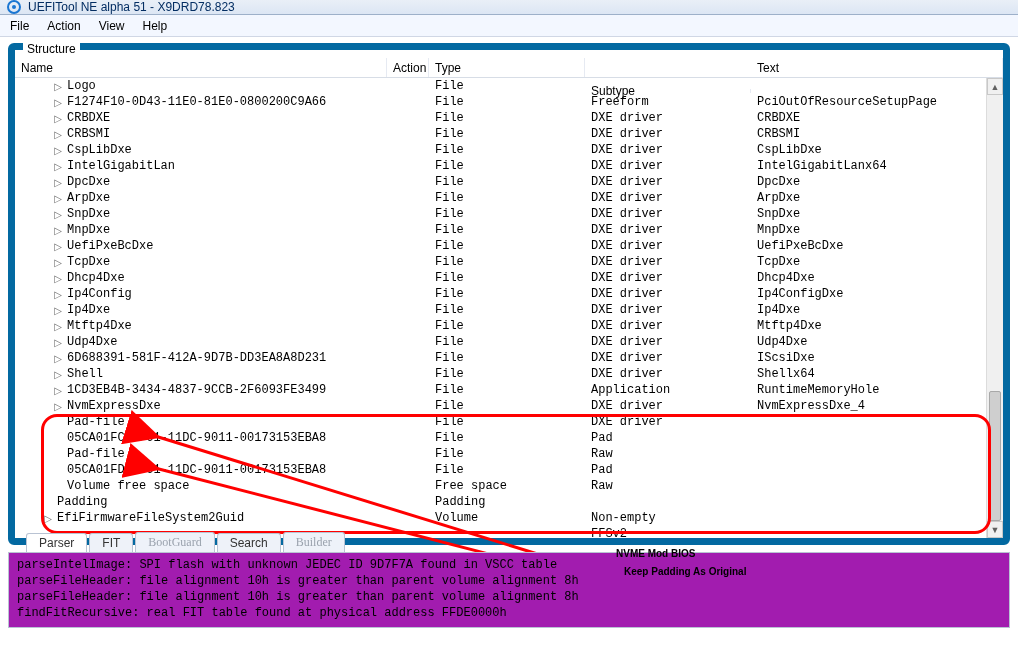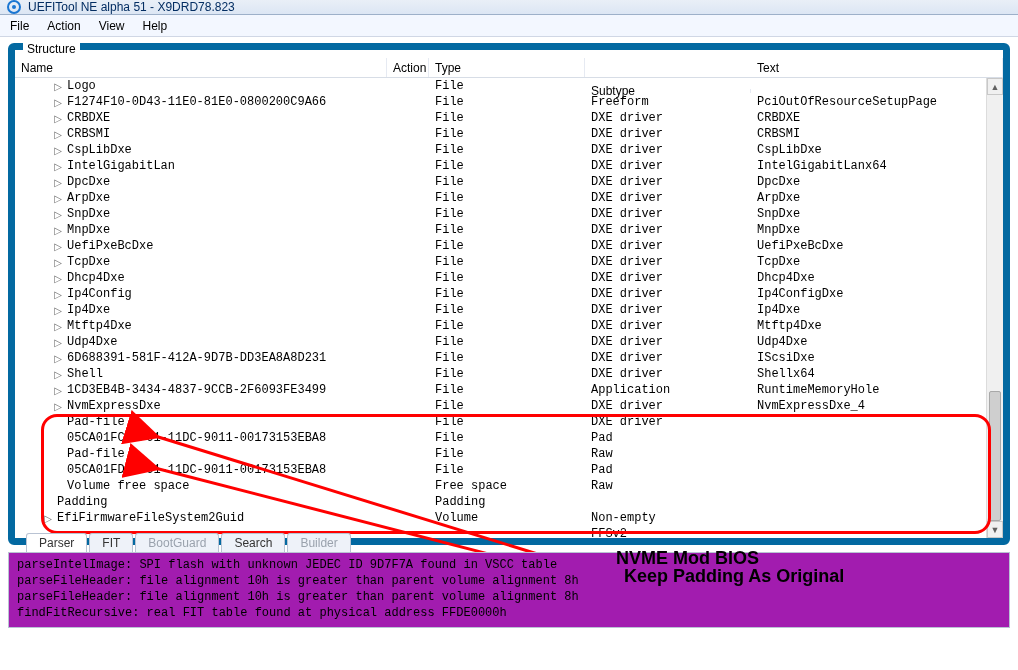--- a/index.html
+++ b/index.html
@@ -80,29 +80,29 @@
   .cursor svg { width:18px; height:22px; }
 
   
   .bottom { position:absolute; left:8px; right:8px; bottom:0; height:140px; }
   .tabs { display:flex; align-items:flex-end; height:22px; gap:0; padding-left:18px;}
   .tab {
     padding: 2px 12px; border:1px solid #b9c3d3; border-bottom:none; background:#eef2f9;
     margin-right:2px; border-radius:3px 3px 0 0; color:#333;
   }
   .tab.active { background:#fff; font-weight:normal; }
-  .tab.muted { color:#9aa2ad; }
+  .tab.muted { color:#9aa2ad;font-family:Liberation Serif, serif; }
   .parser-box {
     border:1px solid #b9c3d3; height:76px; background:#a21caf;
     font-family: Consolas, "Courier New", monospace; font-size:12px; padding:4px 8px;
     line-height:16px; overflow:hidden;
   }
 
   
-  .annot { position:absolute; font-weight:bold; font-family:Arial,sans-serif; font-size:18px; color:#000; }
+  .annot { position:absolute; font-weight:bold; font-family:Arial,sans-serif; font-size:10px; color:#000; }
   .arrow-layer { position:absolute; left:0; top:0; pointer-events:none; }
 </style>
 </head>
 <body>
 
 <div class="titlebar">
   <span class="icon">
     <svg viewBox="0 0 16 16">
         <circle cx="8" cy="8" r="6" fill="none" stroke="#1a76d2" stroke-width="2"></circle>
         <circle cx="8" cy="8" r="2" fill="#1a76d2"></circle>

